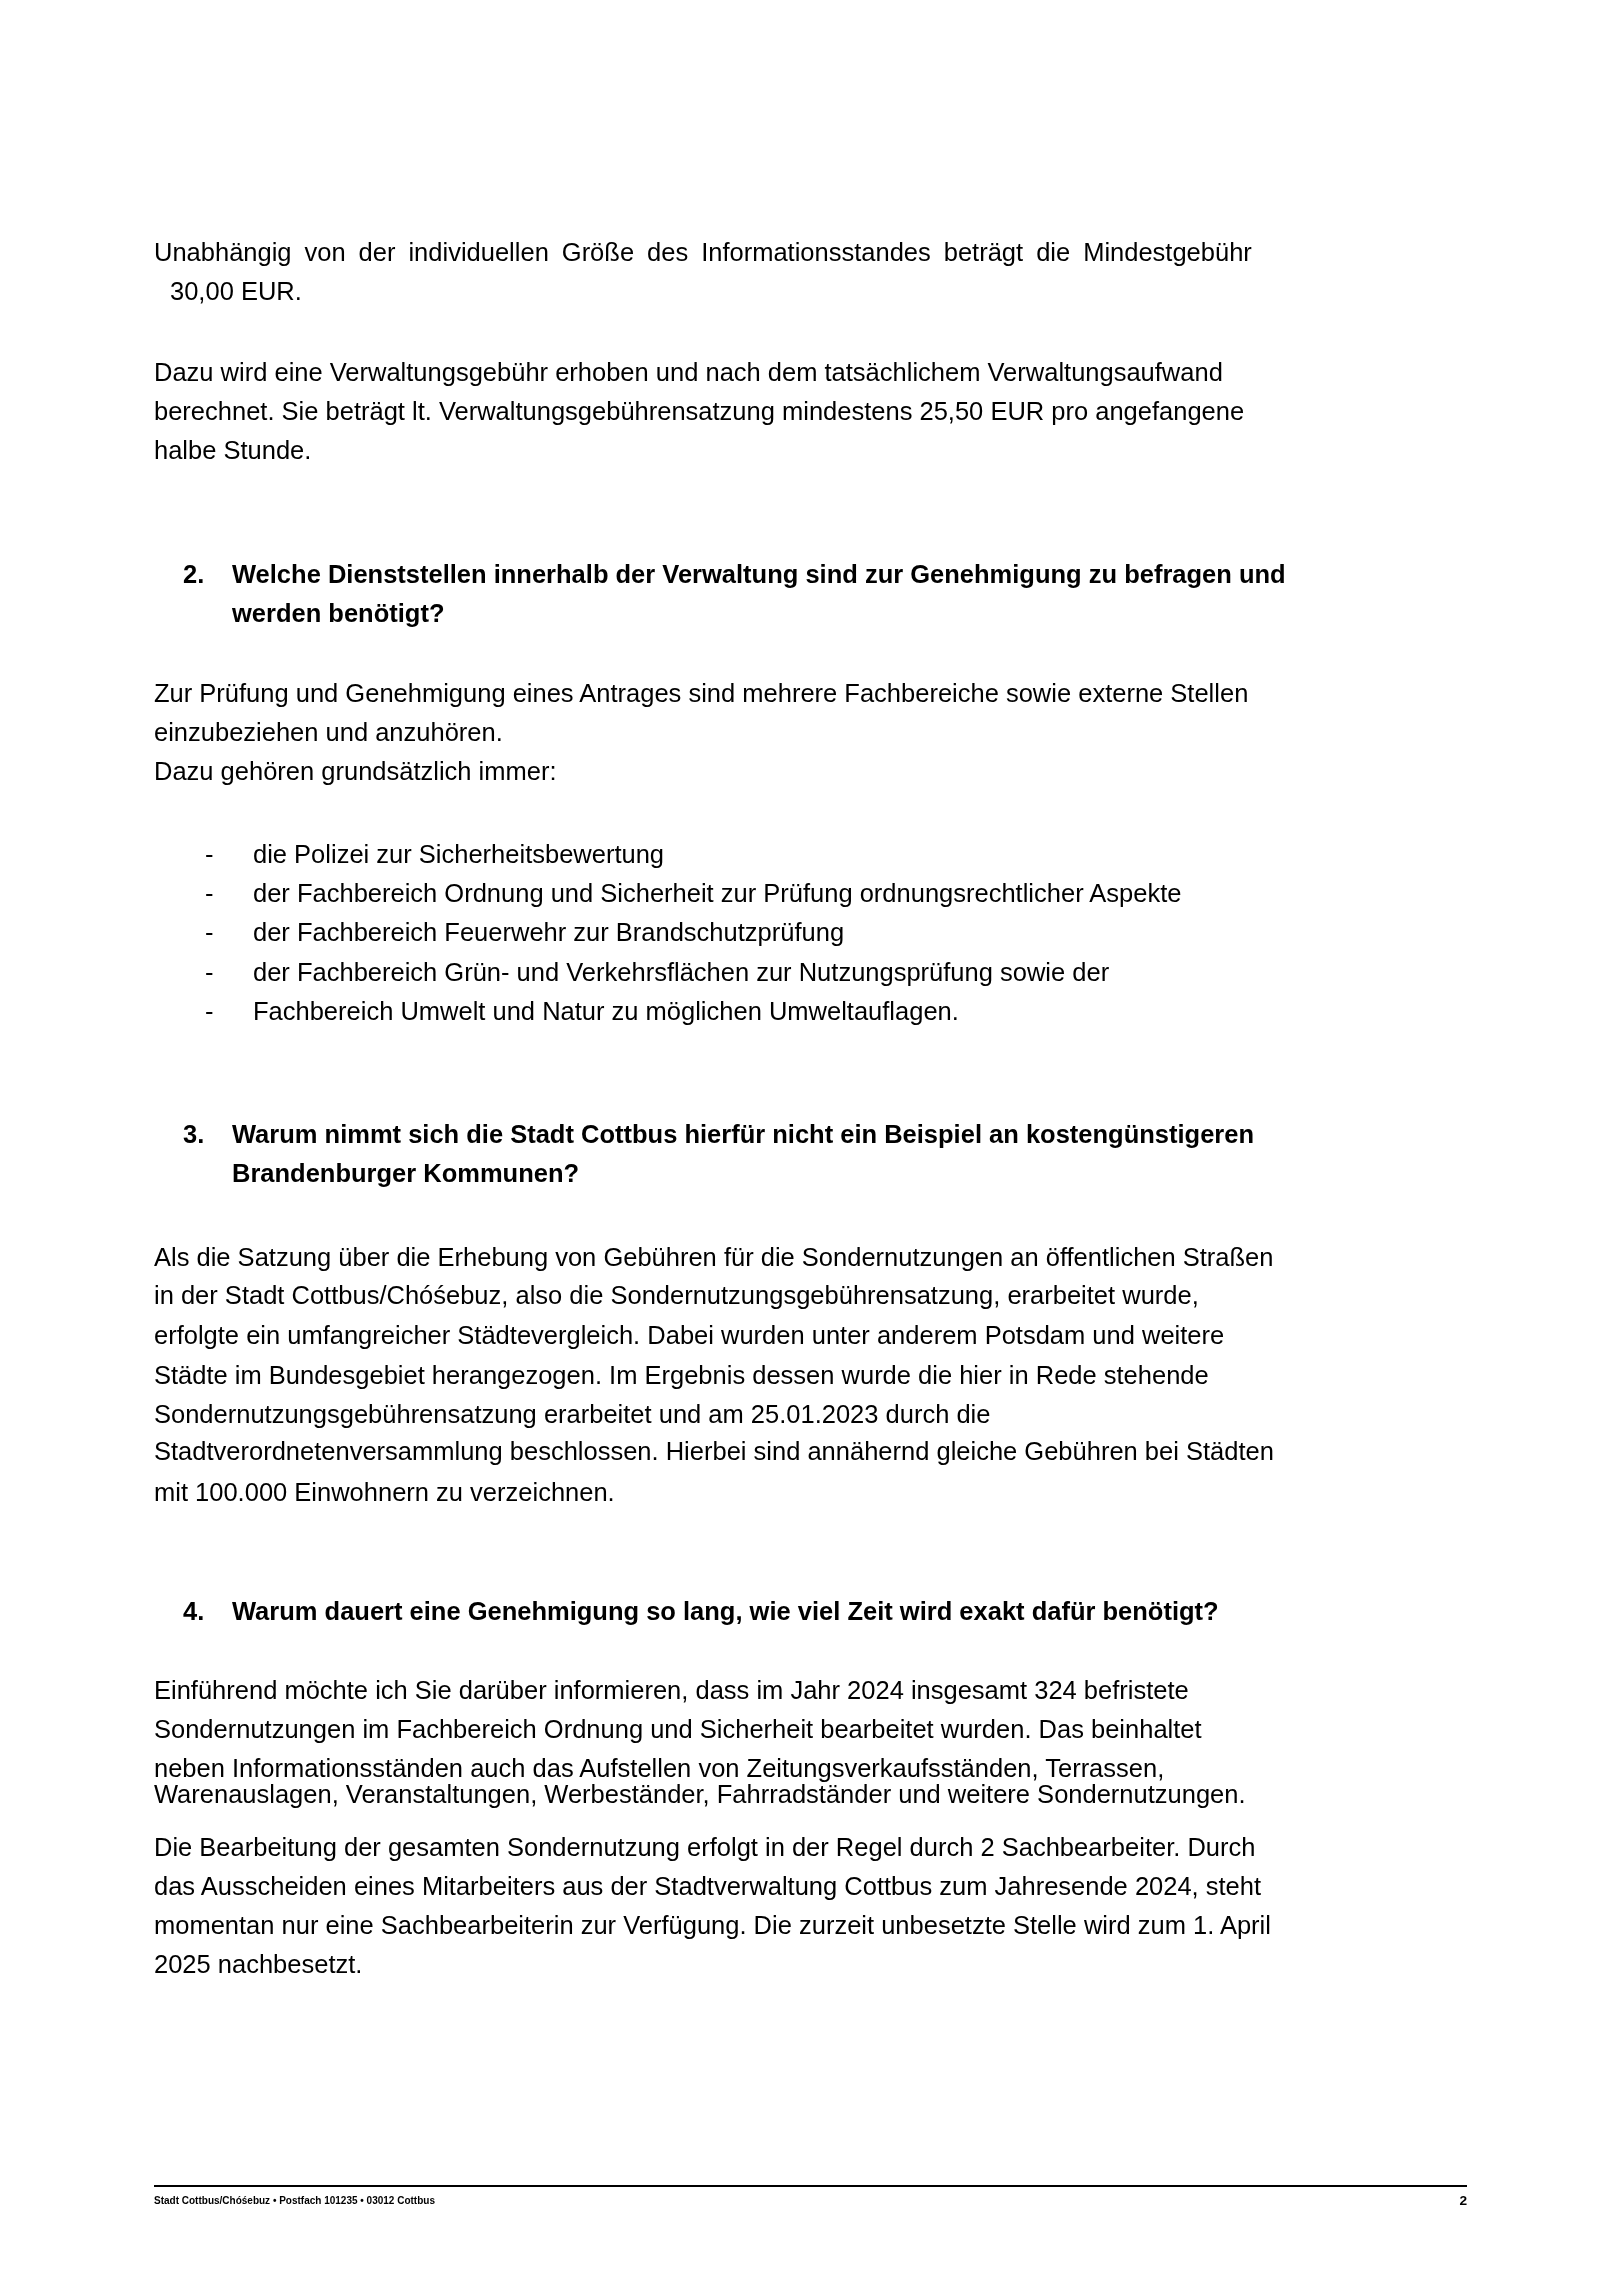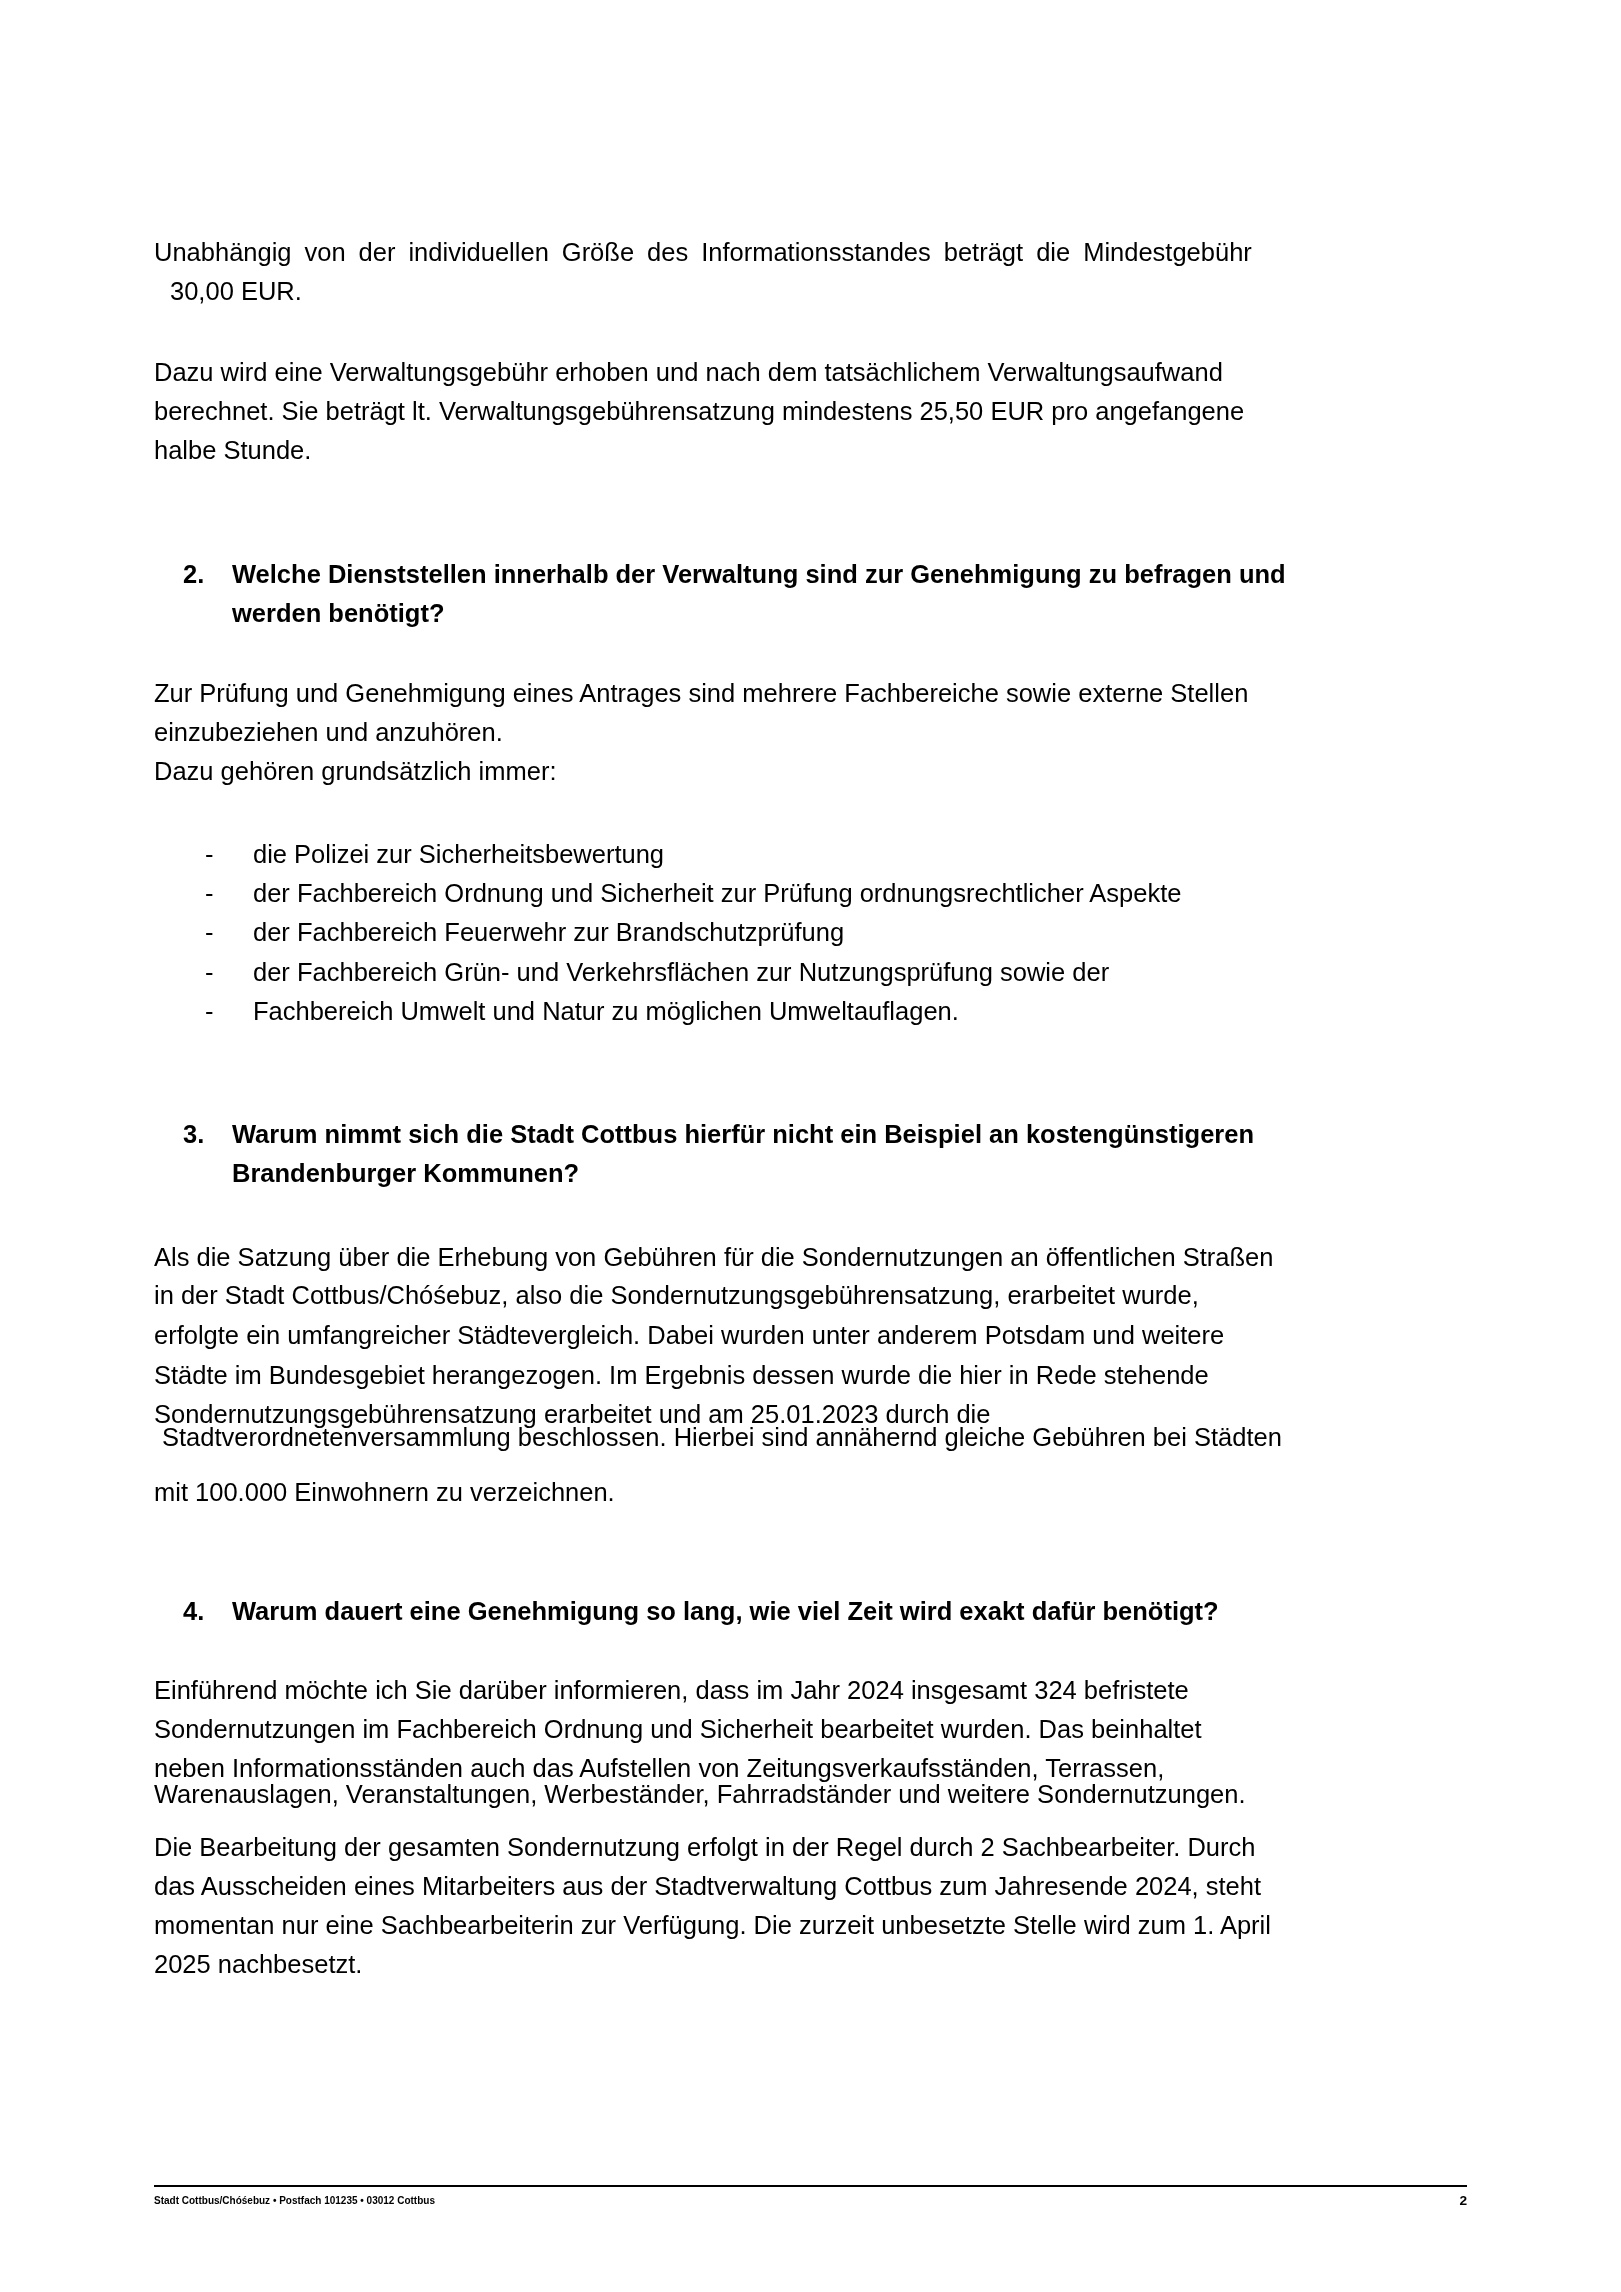--- a/index.html
+++ b/index.html
@@ -73,21 +73,21 @@
     <div class="heading-line heading-text" style="top:0px;">Warum nimmt sich die Stadt Cottbus hierfür nicht ein Beispiel an kostengünstigeren</div>
     <div class="heading-line heading-text" style="top:39px;">Brandenburger Kommunen?</div>
   </div>
 
   <div class="content" style="top:1238px;">
     <div class="line" style="top:0px;">Als die Satzung über die Erhebung von Gebühren für die Sondernutzungen an öffentlichen Straßen</div>
     <div class="line" style="top:38px;">in der Stadt Cottbus/Chóśebuz, also die Sondernutzungsgebührensatzung, erarbeitet wurde,</div>
     <div class="line" style="top:78px;">erfolgte ein umfangreicher Städtevergleich. Dabei wurden unter anderem Potsdam und weitere</div>
     <div class="line" style="top:118px;">Städte im Bundesgebiet herangezogen. Im Ergebnis dessen wurde die hier in Rede stehende</div>
     <div class="line" style="top:157px;">Sondernutzungsgebührensatzung erarbeitet und am 25.01.2023 durch die</div>
-    <div class="line" style="top:180px;margin-left:8px;">Stadtverordnetenversammlung beschlossen. Hierbei sind annähernd gleiche Gebühren bei Städten</div>
+    <div class="line" style="top:194px;">Stadtverordnetenversammlung beschlossen. Hierbei sind annähernd gleiche Gebühren bei Städten</div>
     <div class="line" style="top:235px;">mit 100.000 Einwohnern zu verzeichnen.</div>
   </div>
 
   <div class="content" style="top:1592px;">
     <div class="heading-num" style="top:0px;">4.</div>
     <div class="heading-line heading-text" style="top:0px;">Warum dauert eine Genehmigung so lang, wie viel Zeit wird exakt dafür benötigt?</div>
   </div>
 
   <div class="content" style="top:1671px;">
     <div class="line" style="top:0px;">Einführend möchte ich Sie darüber informieren, dass im Jahr 2024 insgesamt 324 befristete</div>

